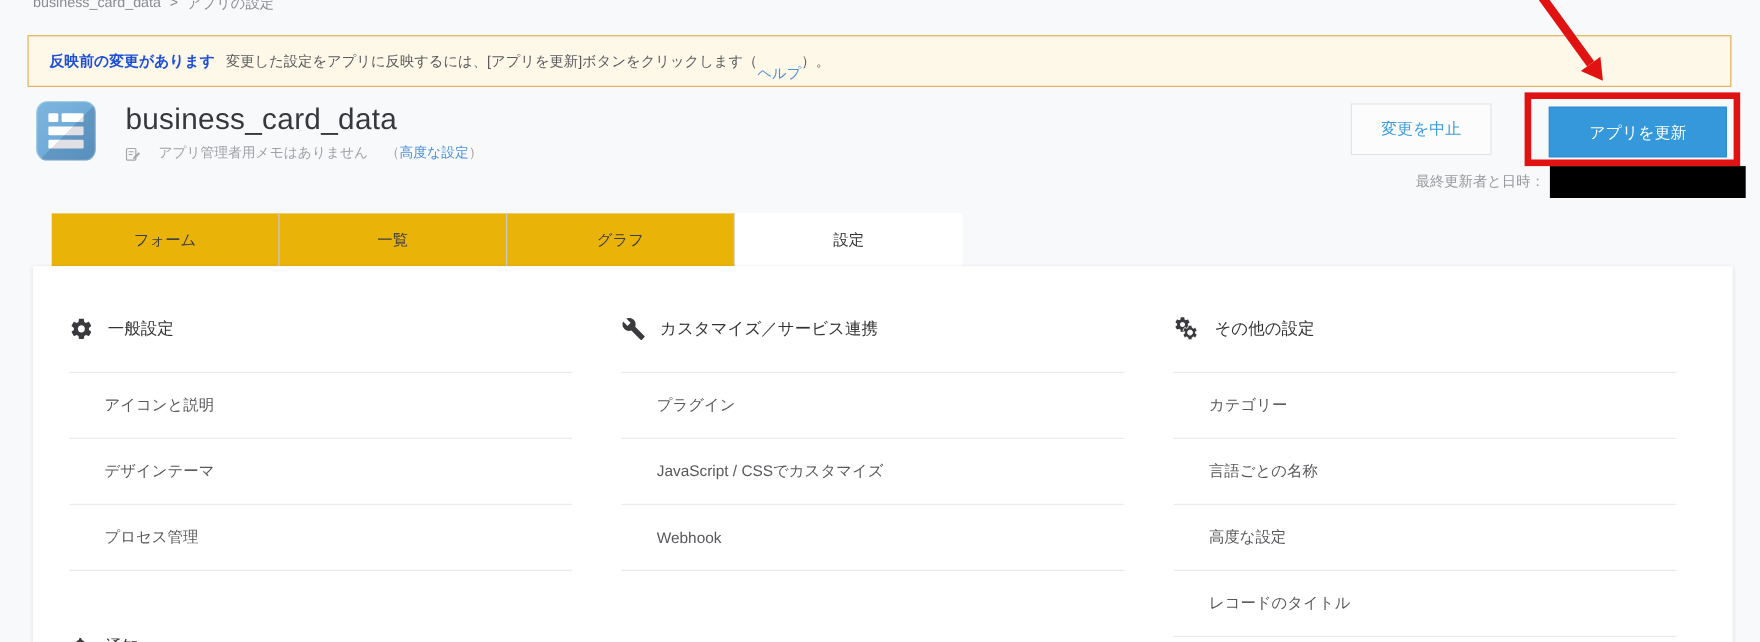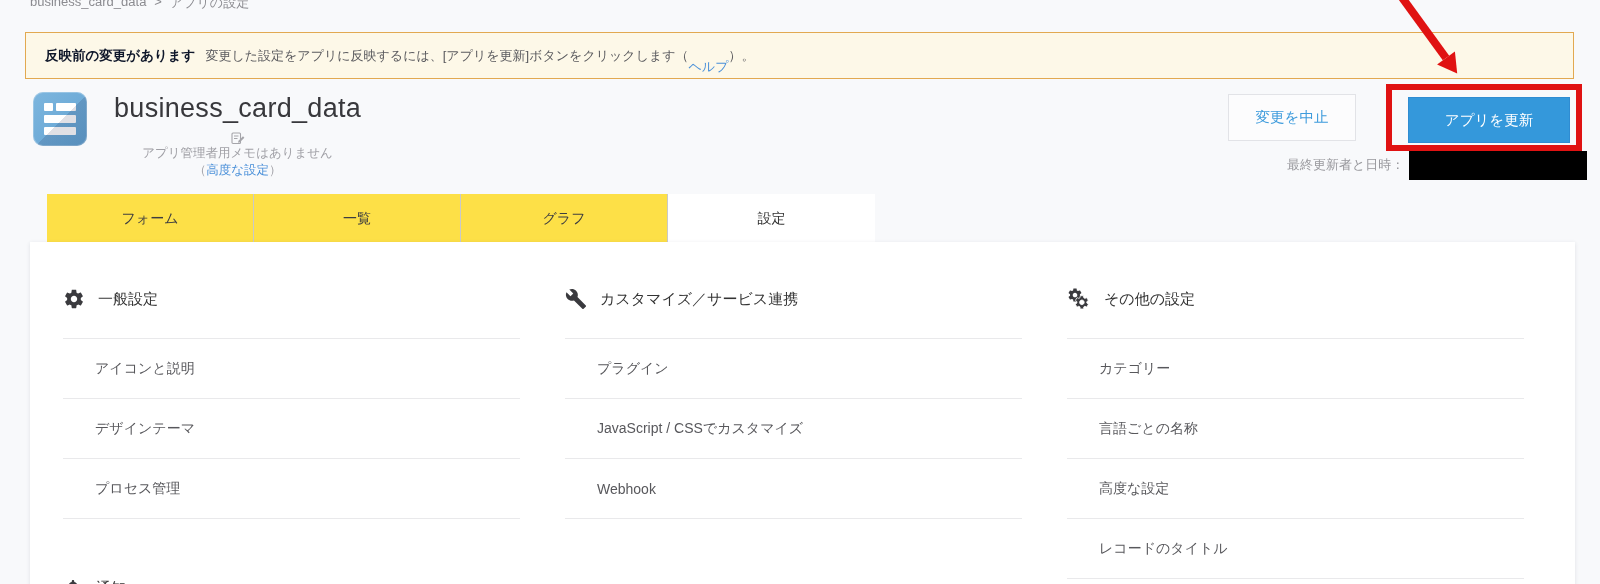--- a/index.html
+++ b/index.html
@@ -13,58 +13,58 @@
   
   .breadcrumb { position:absolute; left:30px; top:-6px; font-size:13px; color:#8b8b90; display:flex; gap:8px; }
   .breadcrumb .crumb-link { cursor:pointer; }
   
   .banner {
     position:absolute; left:25px; top:32px; width:1549px; height:47px;
     background:#fdf8e8; border:1px solid #e2a951;
     display:flex; align-items:center; padding:0 19px; font-size:13px; color:#5a5a5e;
     white-space:nowrap;
   }
-  .banner .banner-bold { font-weight:bold; color:#0f172a; margin-right:10px; font-size:13.5px; }
+  .banner .banner-bold { font-weight:bold; color:#1d4ed8; margin-right:10px; font-size:13.5px; }
   .banner a, .link { color:#4a90d9; text-decoration:none; cursor:pointer;margin-top:23px; }
   
   .app-header { position:absolute; left:33px; top:92px; display:flex; }
   .app-icon {
     width:54px; height:54px; border-radius:10px; position:relative;
     background:linear-gradient(135deg,#7db6de 0%,#63a3d2 100%);
     box-shadow:inset 0 0 0 1px rgba(255,255,255,.25);
     overflow:hidden; flex:0 0 auto;
   }
   .app-icon::after { content:""; position:absolute; inset:0;
     background:linear-gradient(135deg,transparent 52%,rgba(0,0,40,.12) 52%); }
   .app-icon .glyph { position:absolute; left:11px; right:11px; top:11px; }
   .app-icon .g-row { display:flex; gap:3px; margin-bottom:4px; }
   .app-icon .g-sq { width:9px; height:8px; background:#fff; border-radius:1px; }
   .app-icon .g-bar { flex:1; height:8px; background:#fff; border-radius:1px; }
   .title-block { margin-left:27px; padding-top:1px; }
   .app-title { font-size:27px; font-weight:normal; color:#38383c; margin:0; line-height:1.15; letter-spacing:.3px; }
-  .memo-line { margin-top:7px; display:flex; align-items:center; gap:0; font-size:12.5px; color:#a0a0a6;flex-direction:column; }
+  .memo-line { margin-top:7px; display:flex; align-items:center; gap:16px; font-size:12.5px; color:#a0a0a6; }
   
   .cancel-button {
     position:absolute; left:1228px; top:94px; width:128px; height:47px;
     background:#fcfcfd; border:1px solid #e2e3e7; color:#3d9bdc; font-size:14.5px;
     font-family:inherit; cursor:pointer;
   }
   .update-button {
     position:absolute; left:1408px; top:97px; width:162px; height:46px;
     background:#3498db; border:1px solid #2f8cd2; color:#ffffff; font-size:14.5px;
     font-family:inherit; cursor:pointer;
   }
   .last-updated { position:absolute; left:1287px; top:150px; height:30px; display:flex; align-items:center; gap:5px;text-align:right; }
   .last-updated-label { font-size:13px; color:#98989d; }
   .redacted-box { width:178px; height:29px; background:#000; }
   
   .tabs { position:absolute; left:47px; top:194px; display:flex; }
   .tab {
     width:207px; height:48px; line-height:48px; text-align:center;
-    background:#fde047; border-right:1px solid #c9c9c9;
+    background:#eab308; border-right:1px solid #c9c9c9;
     font-size:14px; color:#3d3d40; cursor:pointer;
   }
   .tab:last-child { border-right:none; }
   .tab.active { background:#ffffff; color:#333; cursor:default; }
   
   .panel {
     position:absolute; left:30px; top:242px; width:1545px; height:420px;
     background:#fff; box-shadow:0 1px 4px rgba(40,50,70,.12);
   }
   .columns { display:grid; grid-template-columns:457px 457px 457px; column-gap:45px; padding:36px 0 0 33px; }

